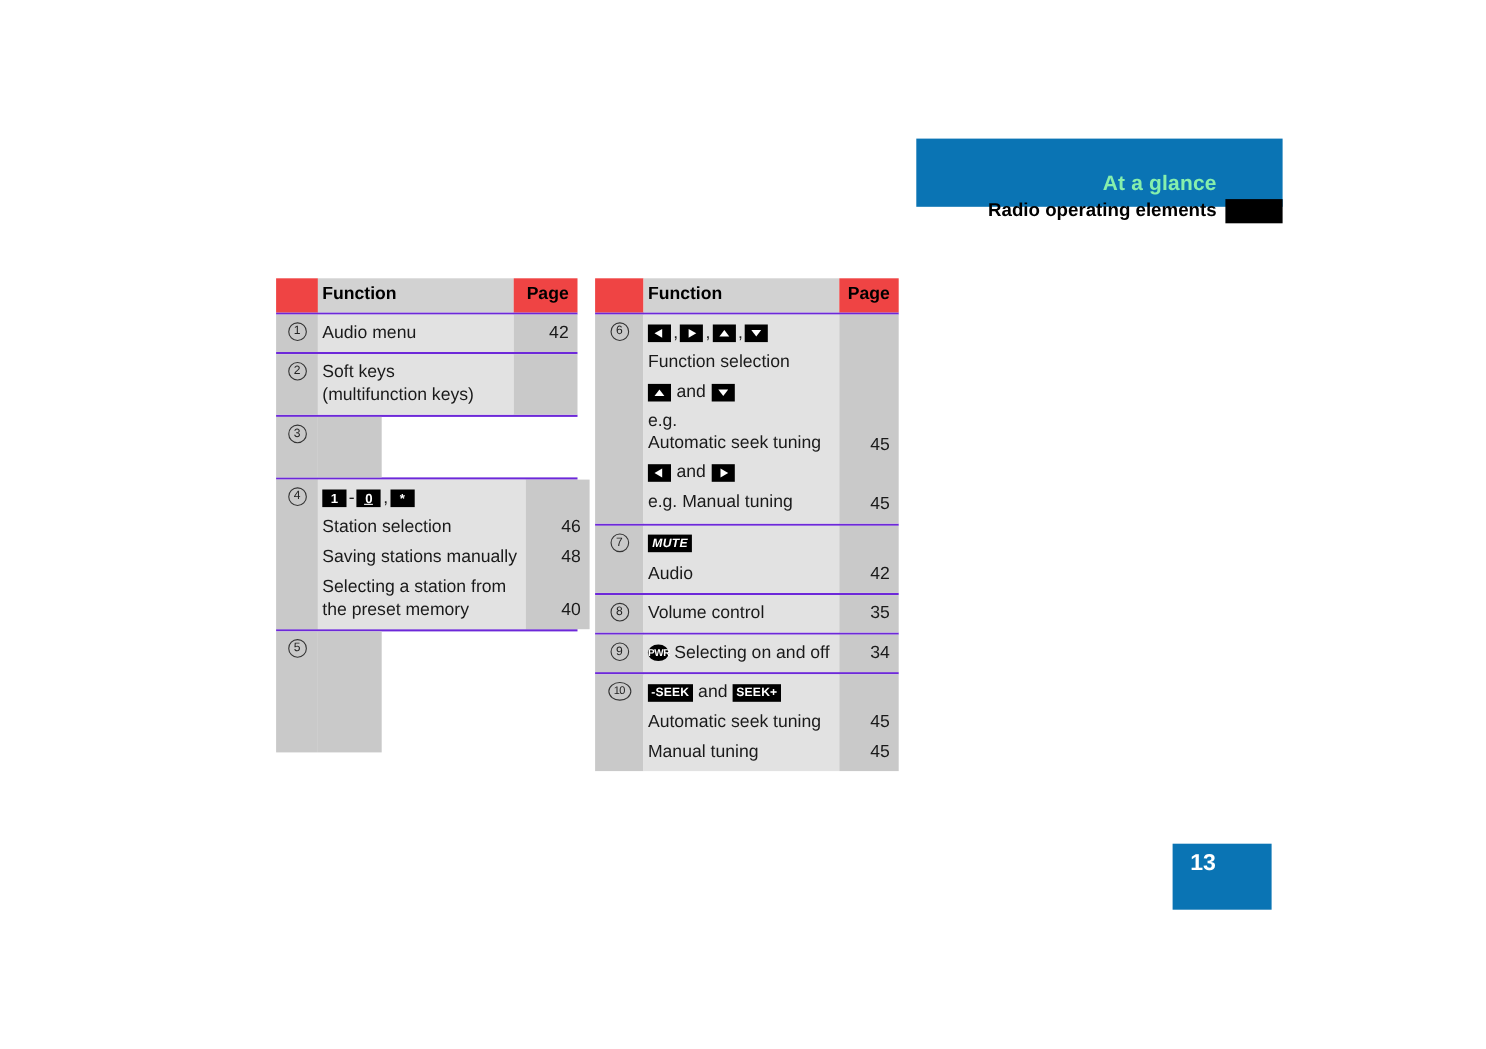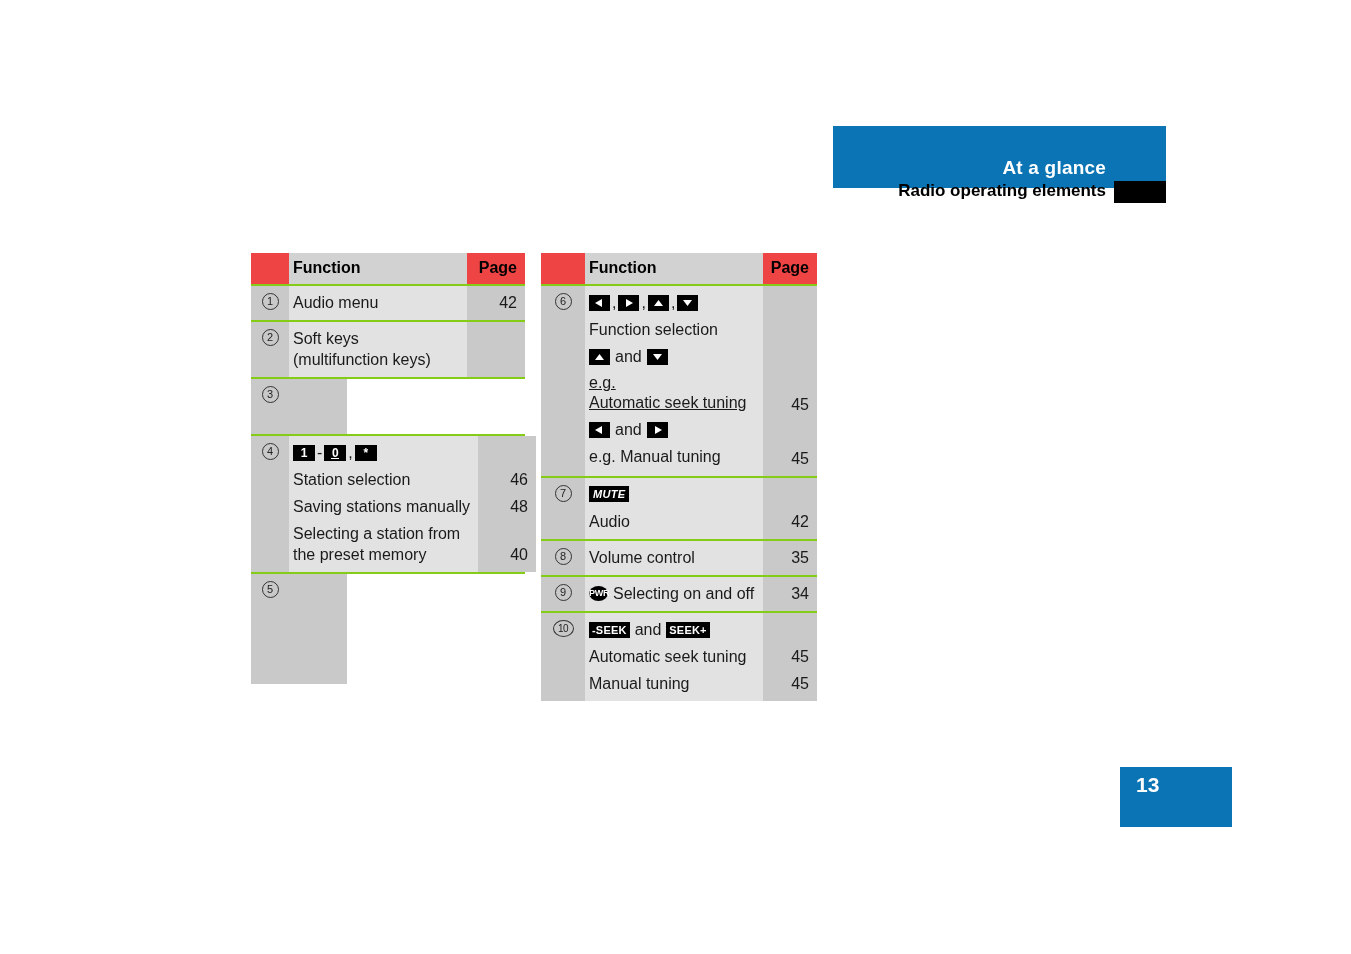--- a/index.html
+++ b/index.html
@@ -22,21 +22,21 @@
     left: 833px;
     top: 126px;
     width: 333px;
     height: 62px;
     background: #0a74b4;
   }
   .hdr-blue-label {
     position: absolute;
     right: 60px;
     bottom: 9px;
-    color: #ffffff;
+    color: #86efac;
     font-size: 19px;
     font-weight: bold;
     letter-spacing: 0.2px;
     white-space: nowrap;
   }
   .hdr-sub {
     position: absolute;
     left: 833px;
     top: 181px;
     width: 333px;
@@ -56,23 +56,23 @@
     right: 0px;
     top: 0px;
     width: 52px;
     height: 22px;
     background: #000000;
   }
 
   
   .pagebox {
     position: absolute;
-    left: 1120px;
+    left: 1066px;
     top: 767px;
-    width: 112px;
+    width: 90px;
     height: 60px;
     background: #0a74b4;
   }
   .pagebox-num {
     position: absolute;
     left: 16px;
     top: 6px;
     color: #ffffff;
     font-size: 21px;
     font-weight: bold;
@@ -83,21 +83,21 @@
     position: absolute;
     font-size: 0;
   }
   .tbl.left  { left: 251px; top: 253px; width: 274px; }
   .tbl.right { left: 541px; top: 253px; width: 276px; }
 
   .row {
     display: flex;
     width: 100%;
     align-items: stretch;
-    border-bottom: 2px solid #84cc16;
+    border-bottom: 2px solid #6d28d9;
   }
   .row:last-child { border-bottom: none; }
 
   .c-num {
     background: #c9c9c9;
     flex: 0 0 38px;
     box-sizing: border-box;
     padding-top: 7px;
     text-align: center;
   }
@@ -127,21 +127,21 @@
     padding-bottom: 7px;
   }
   .row.header .c-fn { background: #d2d2d2; }
 
   .fn-line, .pg-line {
     font-size: 16px;
     line-height: 21px;
     color: #1a1a1a;
     white-space: nowrap;
   }
-  .fn-line.tight { line-height: 20px; text-decoration: underline; }
+  .fn-line.tight { line-height: 20px; }
   .pg-line { height: 21px; }
   .spacer { height: 21px; font-size: 16px; line-height: 21px; }
   .gap6 { height: 6px; }
 
   
   .circnum {
     display: inline-block;
     width: 17px;
     height: 17px;
     line-height: 15px;

